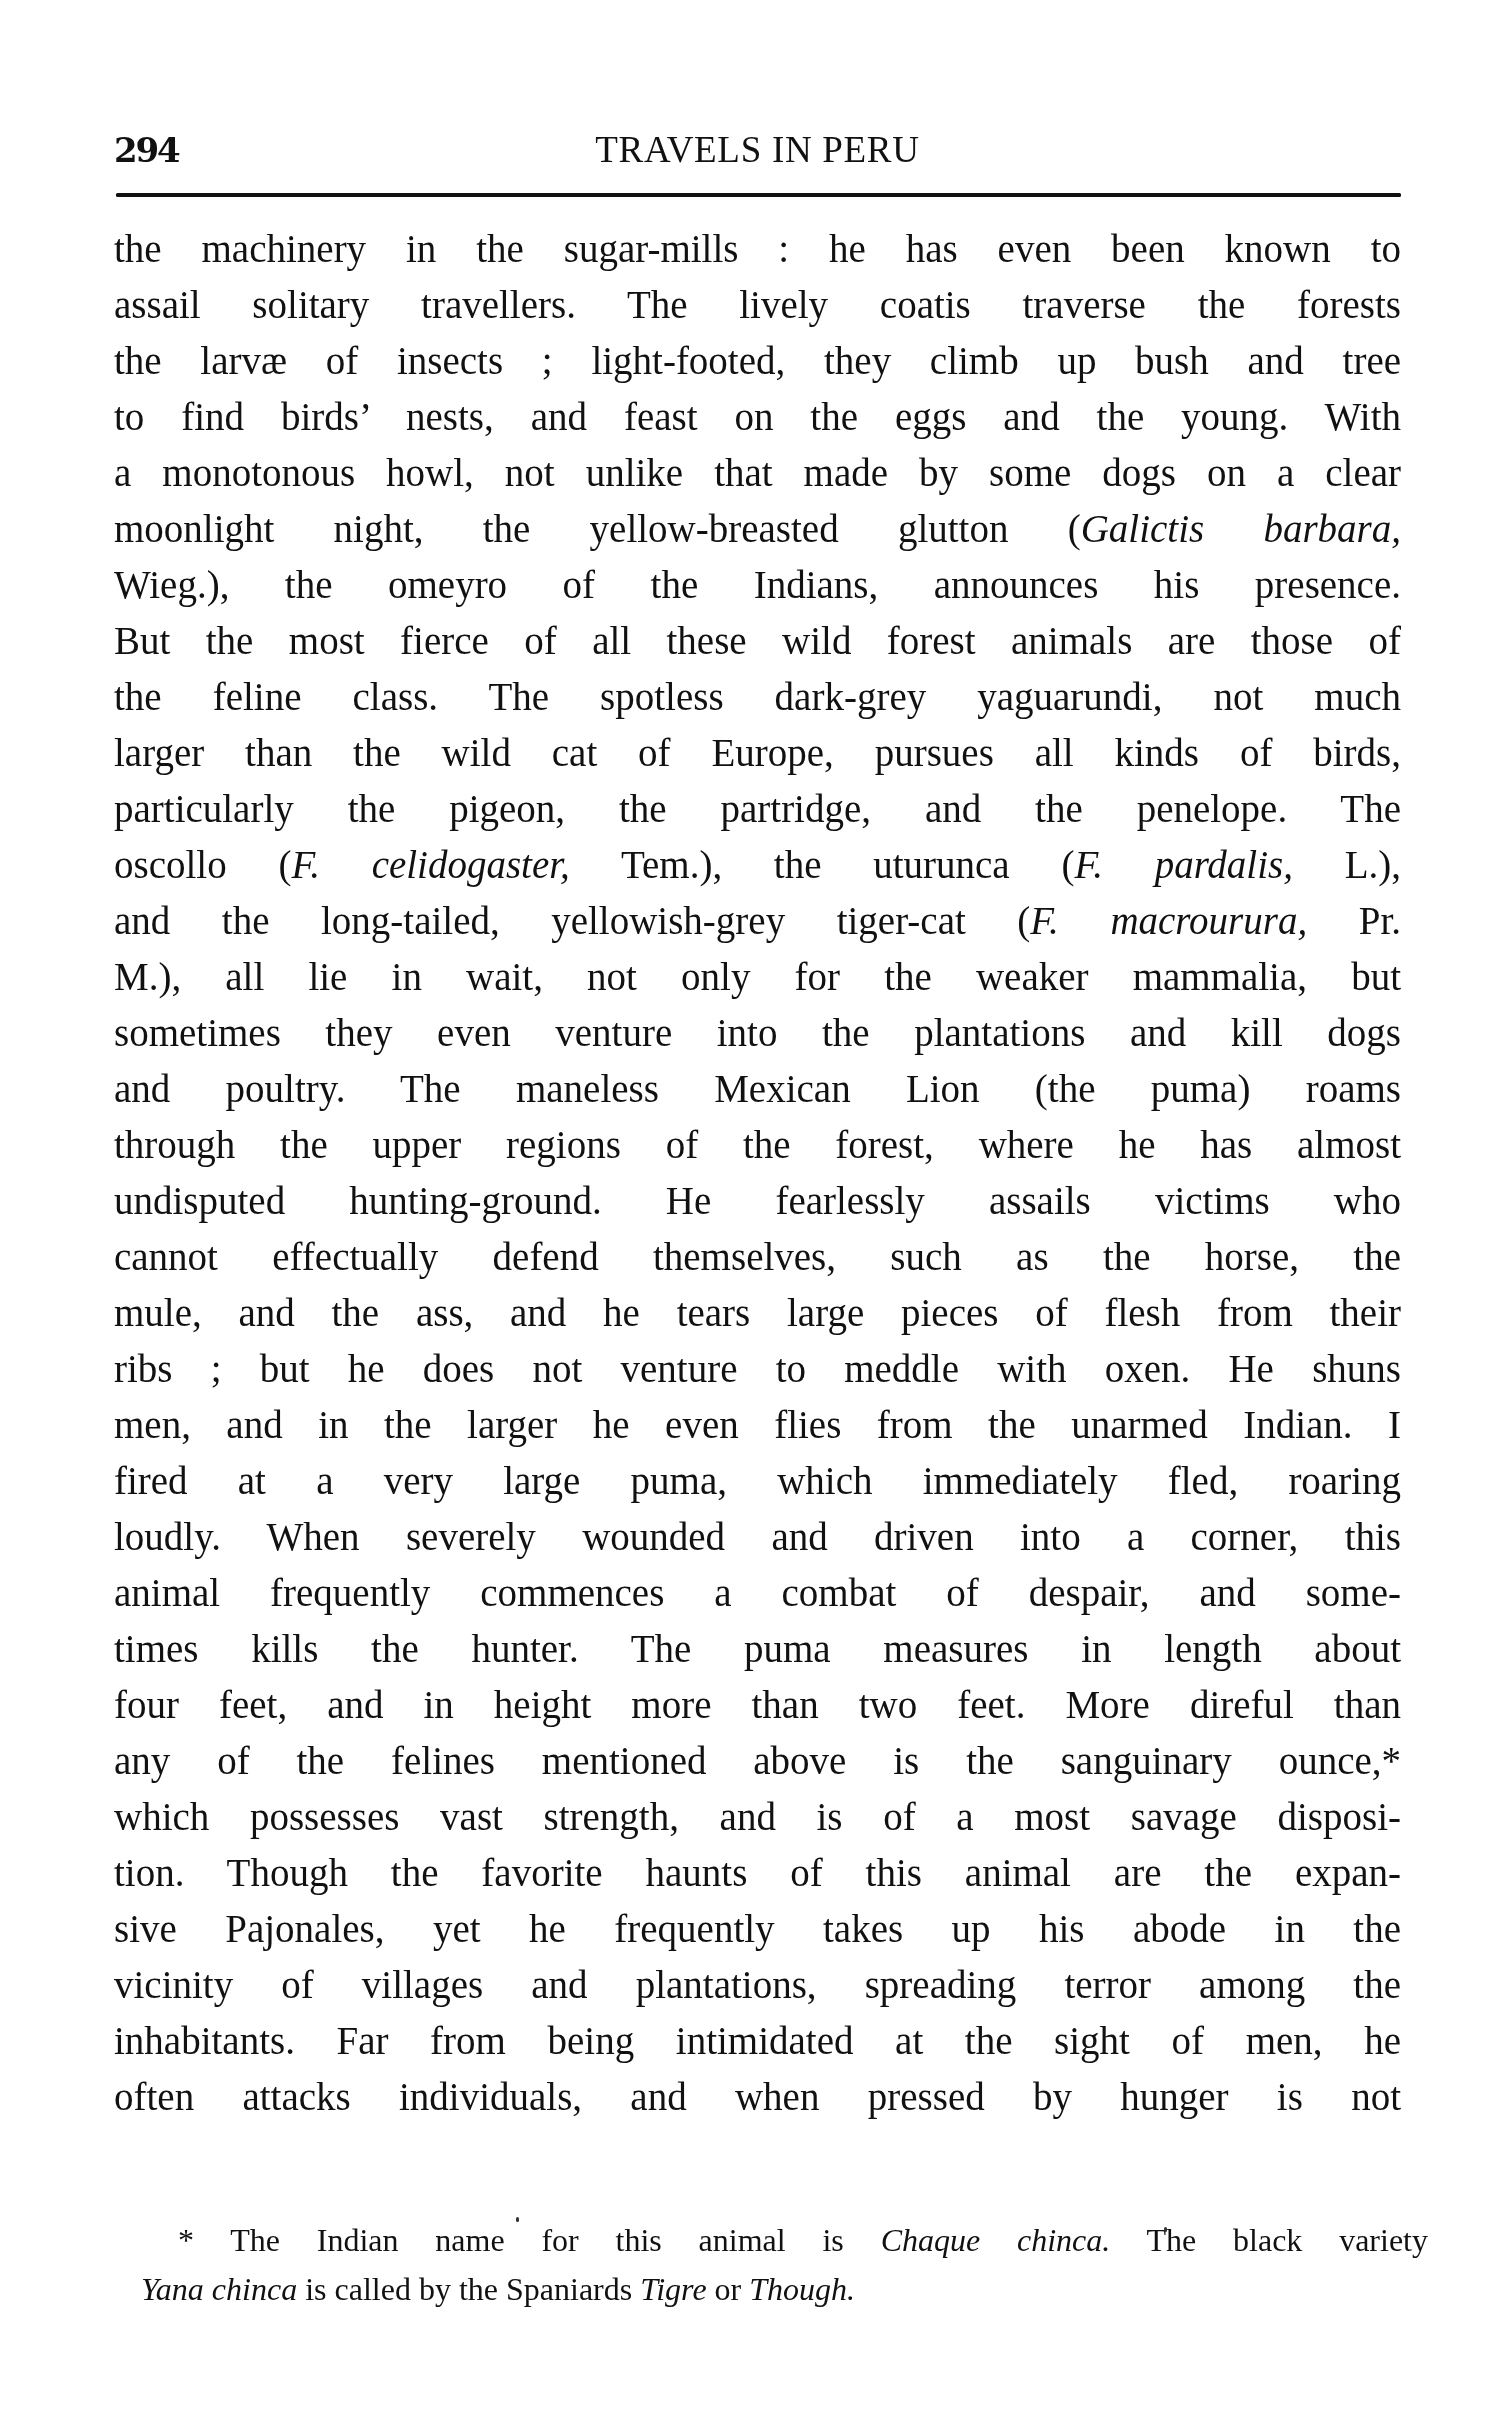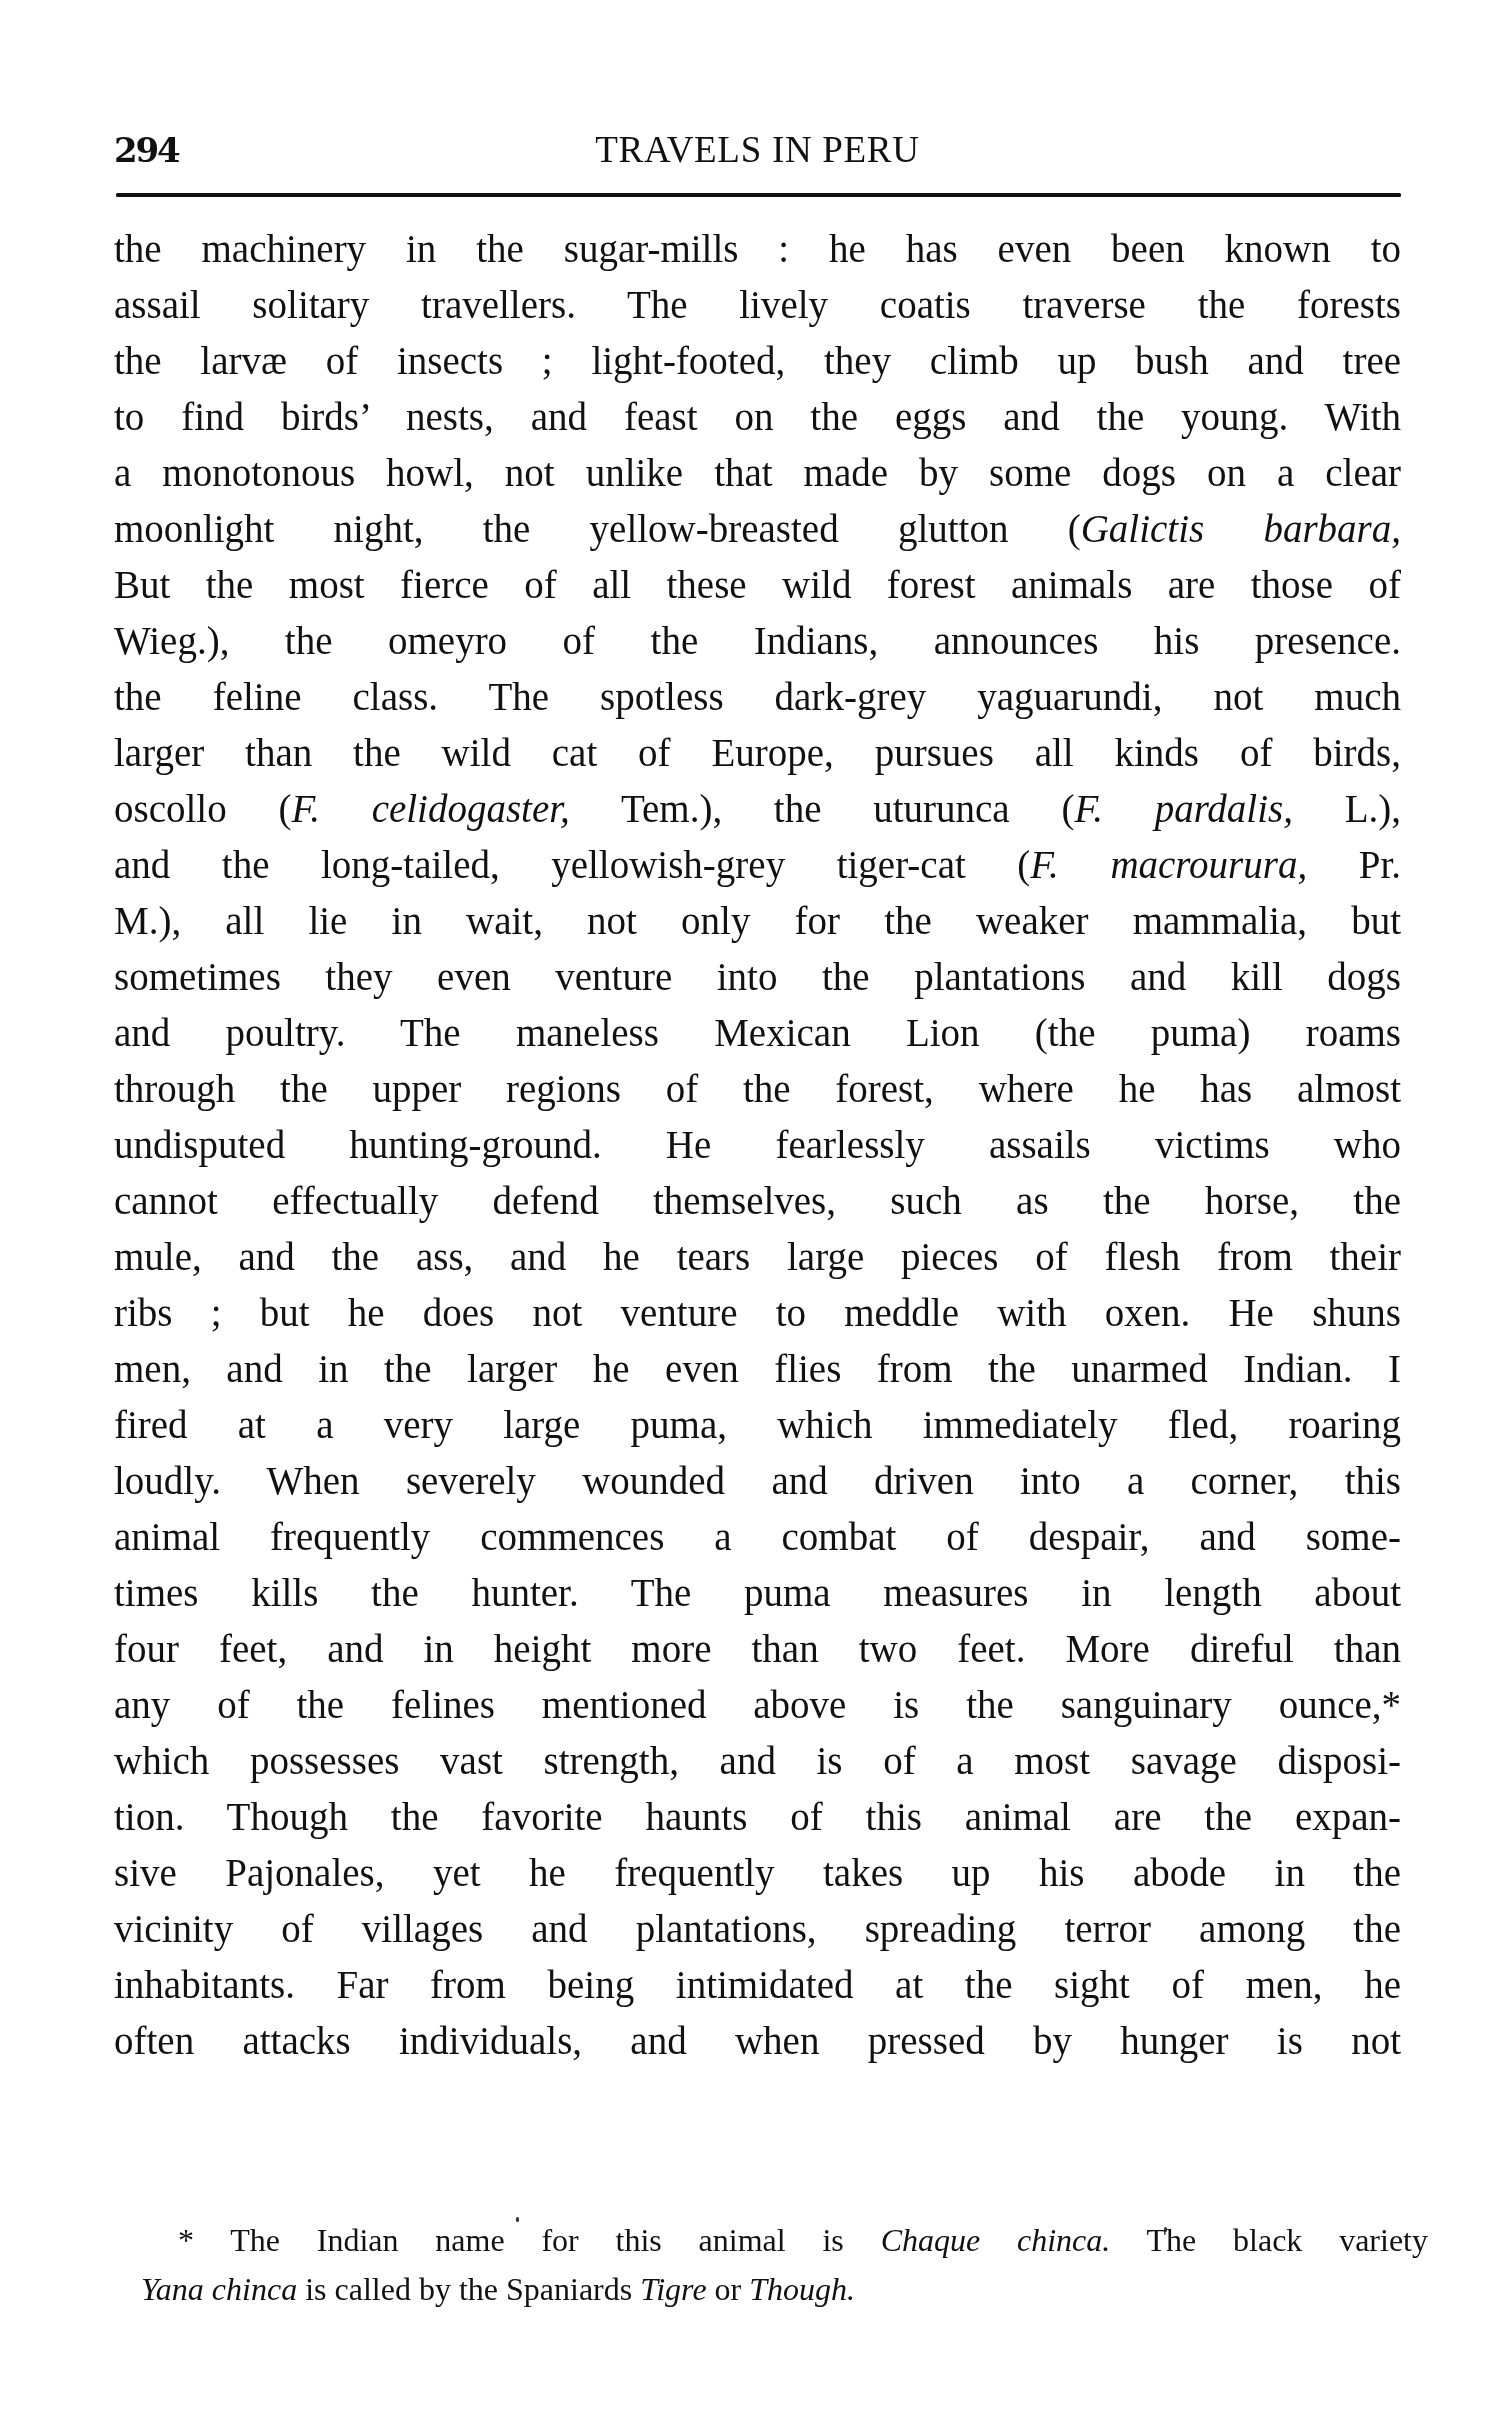--- a/index.html
+++ b/index.html
@@ -30,24 +30,25 @@
 </div>
 <div class="rule"></div>
 
 <div class="body-text" id="body-text">
     <div class="line first"><span>the machinery in the sugar-mills : he has even been known to</span></div>
     <div class="line"><span>assail solitary travellers. The lively coatis traverse the forests</span></div>
     <div class="line"><span>the larvæ of insects ; light-footed, they climb up bush and tree</span></div>
     <div class="line"><span>to find birds’ nests, and feast on the eggs and the young. With</span></div>
     <div class="line"><span>a monotonous howl, not unlike that made by some dogs on a clear</span></div>
     <div class="line"><span>moonlight night, the yellow-breasted glutton (</span><em>Galictis barbara,</em></div>
+    <div class="line"><span>Wieg.), the omeyro of the Indians, announces his presence.</span></div>
     <div class="line"><span>But the most fierce of all these wild forest animals are those of</span></div>
-    <div class="line"><span>Wieg.), the omeyro of the Indians, announces his presence.</span></div>
     <div class="line"><span>the feline class. The spotless dark-grey yaguarundi, not much</span></div>
     <div class="line"><span>larger than the wild cat of Europe, pursues all kinds of birds,</span></div>
+    <div class="line"><span>particularly the pigeon, the partridge, and the penelope. The</span></div>
     <div class="line"><span>oscollo (</span><em>F. celidogaster,</em><span> Tem.), the uturunca (</span><em>F. pardalis,</em><span> L.),</span></div>
     <div class="line"><span>and the long-tailed, yellowish-grey tiger-cat (</span><em>F. macrourura,</em><span> Pr.</span></div>
     <div class="line"><span>M.), all lie in wait, not only for the weaker mammalia, but</span></div>
     <div class="line"><span>sometimes they even venture into the plantations and kill dogs</span></div>
     <div class="line"><span>and poultry. The maneless Mexican Lion (the puma) roams</span></div>
     <div class="line"><span>through the upper regions of the forest, where he has almost</span></div>
     <div class="line"><span>undisputed hunting-ground. He fearlessly assails victims who</span></div>
     <div class="line"><span>cannot effectually defend themselves, such as the horse, the</span></div>
     <div class="line"><span>mule, and the ass, and he tears large pieces of flesh from their</span></div>
     <div class="line"><span>ribs ; but he does not venture to meddle with oxen. He shuns</span></div>

